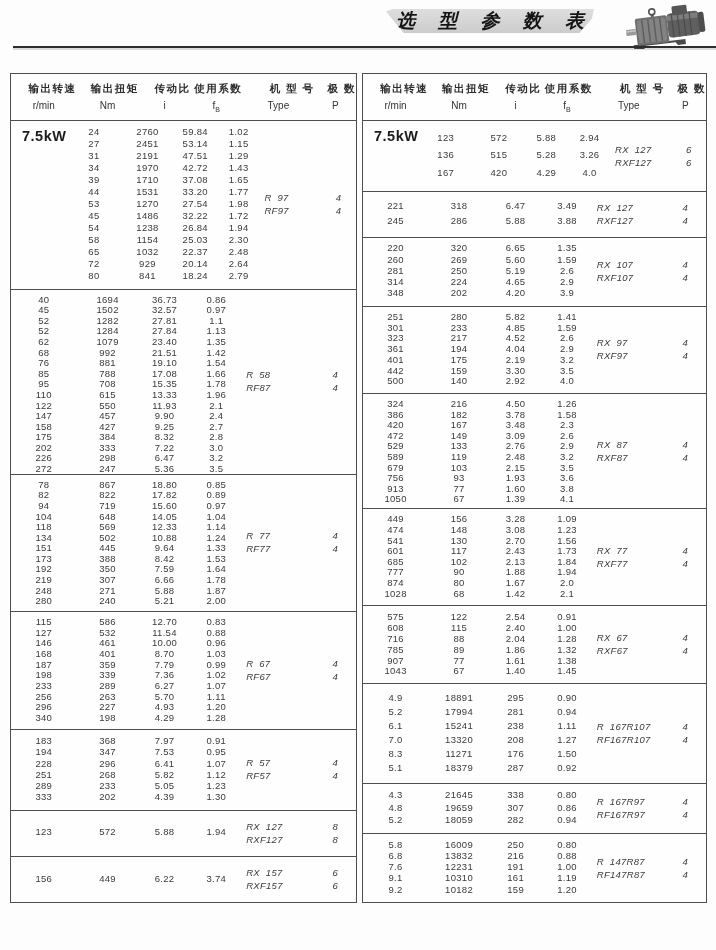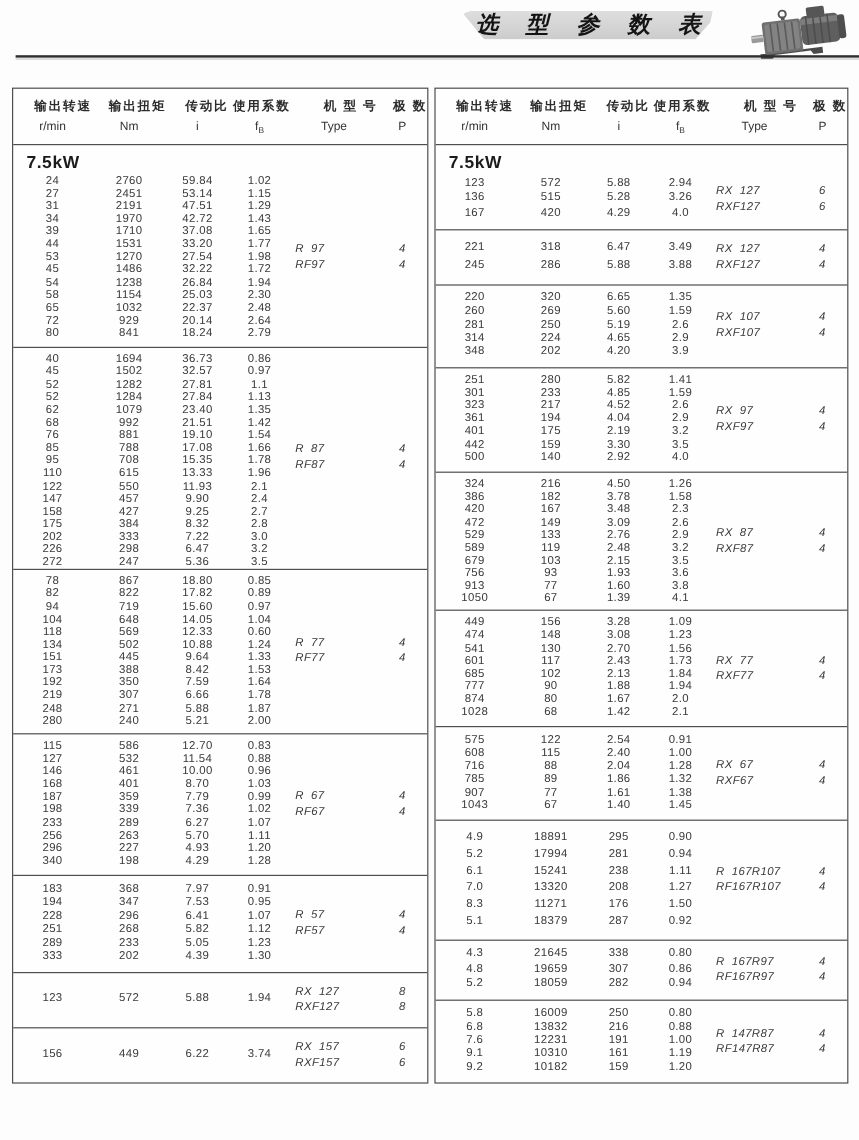--- a/index.html
+++ b/index.html
@@ -32,21 +32,21 @@
   #left-table  { left:10px;  width:347px; }
   #right-table { left:362px; width:345px; }
   .thead { border-bottom:1px solid #4e4e4e; padding:8px 0 7px; }
   .grid6 { display:grid; grid-template-columns:19% 18% 15% 15% 21% 12%; }
   .hcn { font-size:10.5px; font-weight:bold; letter-spacing:1.5px; text-align:right; color:#2c2c2c; white-space:nowrap; }
   .hen { font-size:10px; text-align:center; margin-top:4px; color:#333; }
   .hen sub { font-size:7px; }
   .blocks { flex:1; display:flex; flex-direction:column; min-height:0; }
   .group {
     border-bottom:1px solid #4e4e4e; box-sizing:border-box;
-    display:flex; flex-direction:column; padding:5px 0 6px;
+    display:flex; flex-direction:row; padding:5px 0 6px;
     flex-basis:0; min-height:0; overflow:hidden;
   }
   .group:last-child { border-bottom:none; }
   .power { font-size:14.5px; font-weight:bold; color:#1b1b1b; padding:2px 0 2px 11px; letter-spacing:0.5px; }
   .rowsarea {
     flex:1; position:relative; display:flex; flex-direction:column;
     justify-content:space-evenly; min-height:0;
   }
   .row { height:10.6px; line-height:10.6px; font-size:9.5px; letter-spacing:0.3px; }
   .cell { text-align:center; }
@@ -382,21 +382,21 @@
             <span class="cell">3.5</span>
             <span class="cell"></span>
             <span class="cell"></span>
           </div>
           <div class="typeoverlay">
             <div class="grid6 typerow">
               <span class="cell"></span>
               <span class="cell"></span>
               <span class="cell"></span>
               <span class="cell"></span>
-              <span class="model">R  87</span>
+              <span class="model">R  58</span>
               <span class="pval">4</span>
             </div>
             <div class="grid6 typerow">
               <span class="cell"></span>
               <span class="cell"></span>
               <span class="cell"></span>
               <span class="cell"></span>
               <span class="model">RF87</span>
               <span class="pval">4</span>
             </div>
@@ -434,21 +434,21 @@
             <span class="cell">648</span>
             <span class="cell">14.05</span>
             <span class="cell">1.04</span>
             <span class="cell"></span>
             <span class="cell"></span>
           </div>
           <div class="grid6 row">
             <span class="cell">118</span>
             <span class="cell">569</span>
             <span class="cell">12.33</span>
-            <span class="cell">0.60</span>
+            <span class="cell">1.14</span>
             <span class="cell"></span>
             <span class="cell"></span>
           </div>
           <div class="grid6 row">
             <span class="cell">134</span>
             <span class="cell">502</span>
             <span class="cell">10.88</span>
             <span class="cell">1.24</span>
             <span class="cell"></span>
             <span class="cell"></span>

